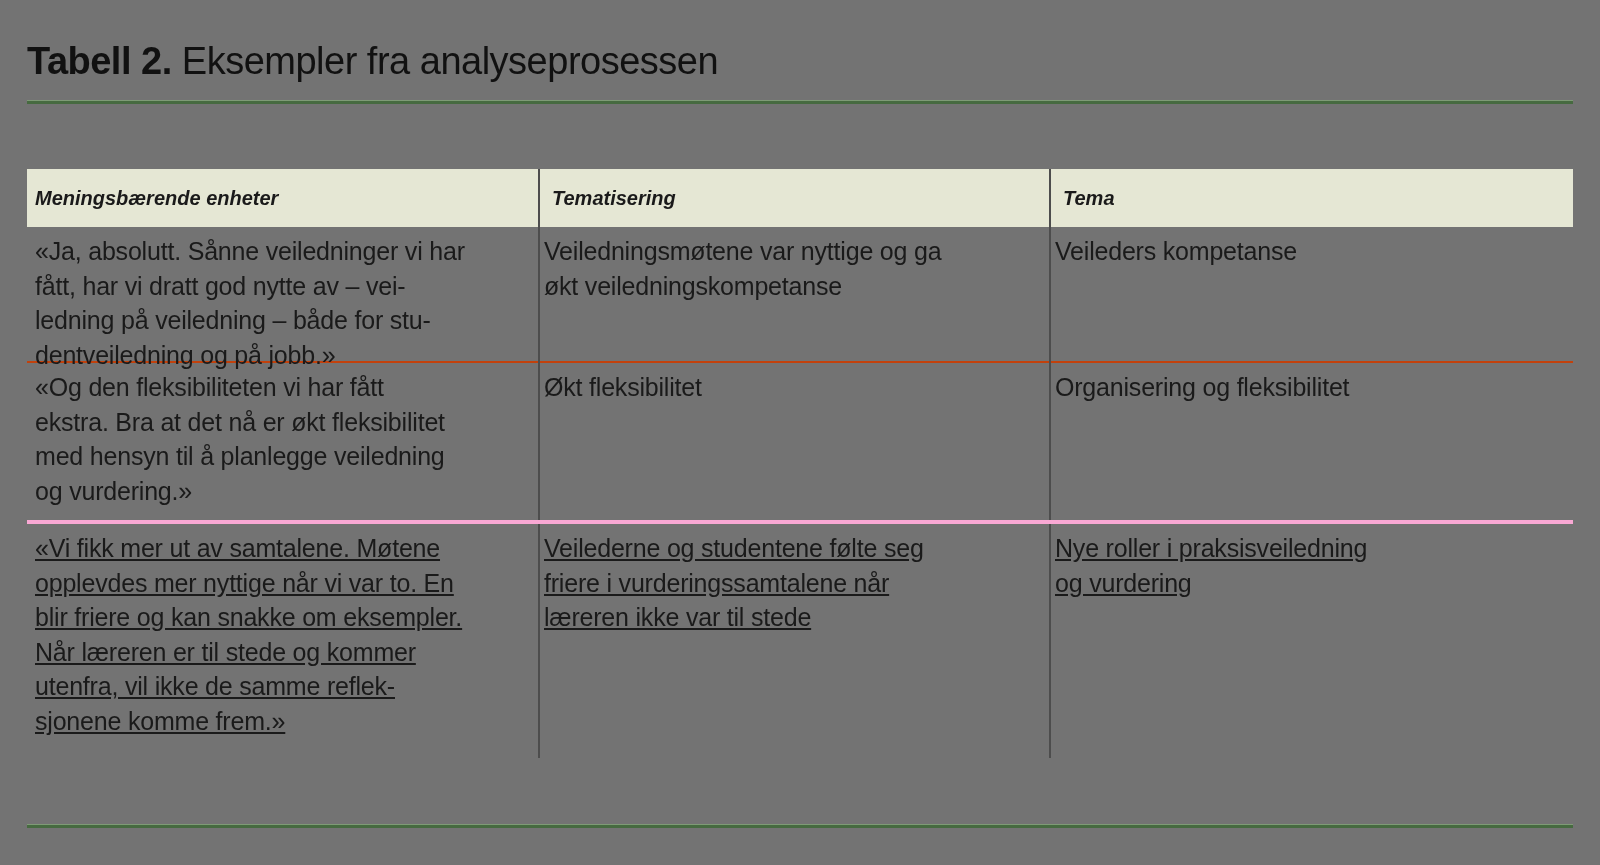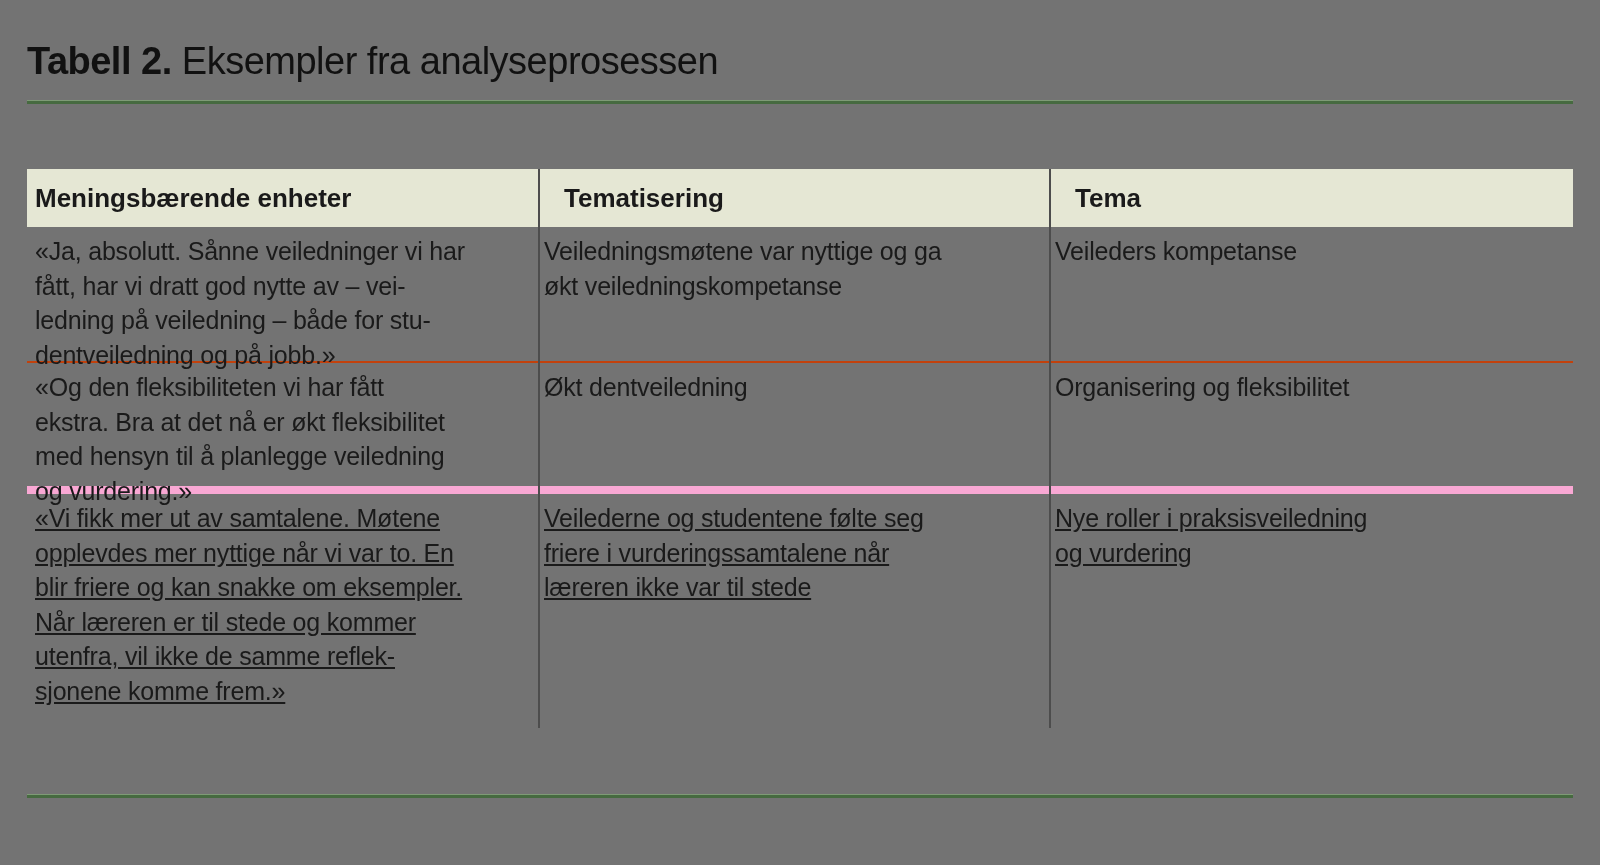--- a/index.html
+++ b/index.html
@@ -38,38 +38,39 @@
     display: grid;
     grid-template-columns: 511px 511px auto;
   }
   .t-row .cell + .cell { border-left: 2px solid #4d4d4d; }
 
   .header-row { height: 58px; }
   .header-row .cell {
     background: #e5e7d4;
     display: flex;
     align-items: center;
-    font-size: 26px;
+    font-size: 20px;
     font-weight: 700;
     padding-left: 8px;
+    font-style: italic;
   }
-  .header-row .cell + .cell { padding-left: 24px; }
+  .header-row .cell + .cell { padding-left: 12px; }
 
   .body-row .cell {
     font-size: 25px;
     line-height: 34.5px;
     letter-spacing: -0.2px;
     white-space: pre-line;
     overflow-wrap: break-word;
     padding: 7px 14px 0 8px;
   }
   .body-row .cell + .cell { padding-left: 4px; }
 
   .body-row.row-1 { height: 136px; border-bottom: 2px solid #c2410c; }
-  .body-row.row-2 { height: 131px; border-bottom: 8px solid #f9a8d4; }
+  .body-row.row-2 { height: 161px; border-bottom: 4px solid #f9a8d4; }
   .body-row.row-3 { height: 234px; text-decoration: underline; }
 </style>
 </head>
 <body>
 
 <div class="page">
   <div class="content">
 
     <h1 class="table-title"><span class="title-bold">Tabell 2.</span><span> Eksempler fra analyseprosessen</span></h1>
 
@@ -91,21 +92,21 @@
         <div class="cell">Veiledningsmøtene var nyttige og ga
 økt veiledningskompetanse</div>
         <div class="cell">Veileders kompetanse</div>
       </div>
 
       <div class="t-row body-row row-2">
         <div class="cell">«Og den fleksibiliteten vi har fått
 ekstra. Bra at det nå er økt fleksibilitet
 med hensyn til å planlegge veiledning
 og vurdering.»</div>
-        <div class="cell">Økt dentveiledning</div>
+        <div class="cell">Økt fleksibilitet</div>
         <div class="cell">Organisering og fleksibilitet</div>
       </div>
 
       <div class="t-row body-row row-3">
         <div class="cell">«Vi fikk mer ut av samtalene. Møtene
 opplevdes mer nyttige når vi var to. En
 blir friere og kan snakke om eksempler.
 Når læreren er til stede og kommer
 utenfra, vil ikke de samme reflek-
 sjonene komme frem.»</div>

